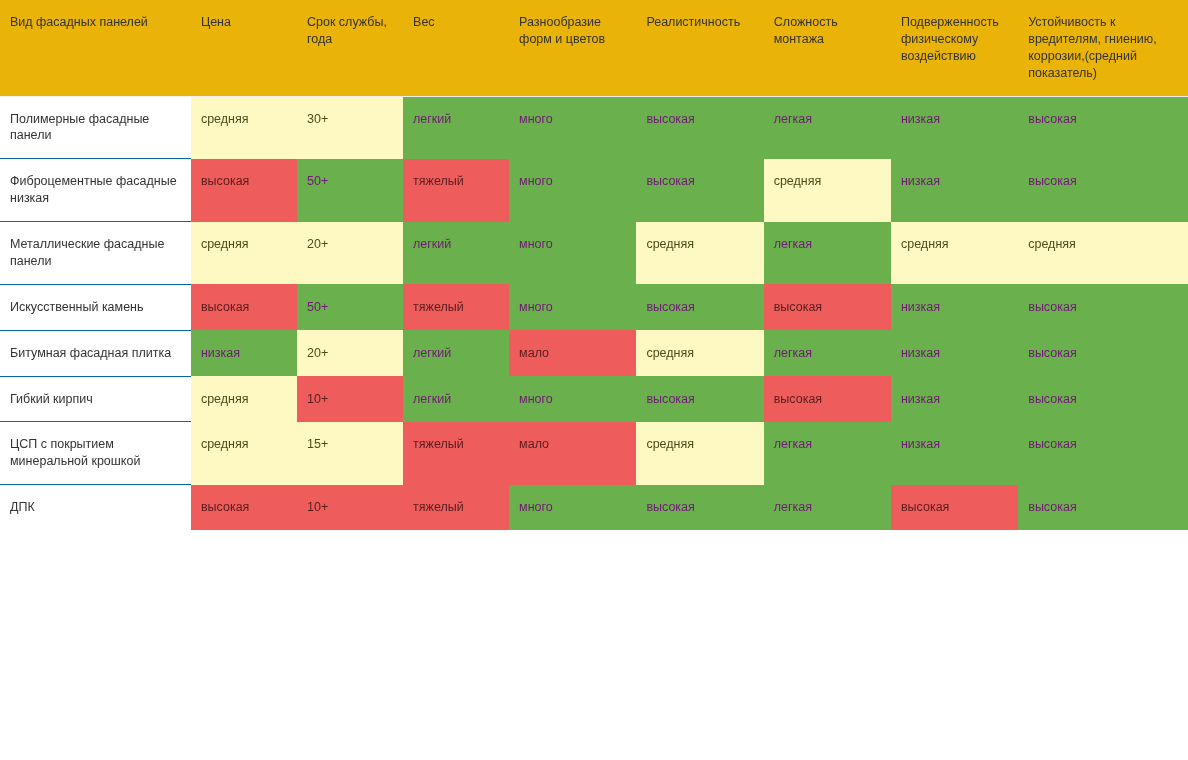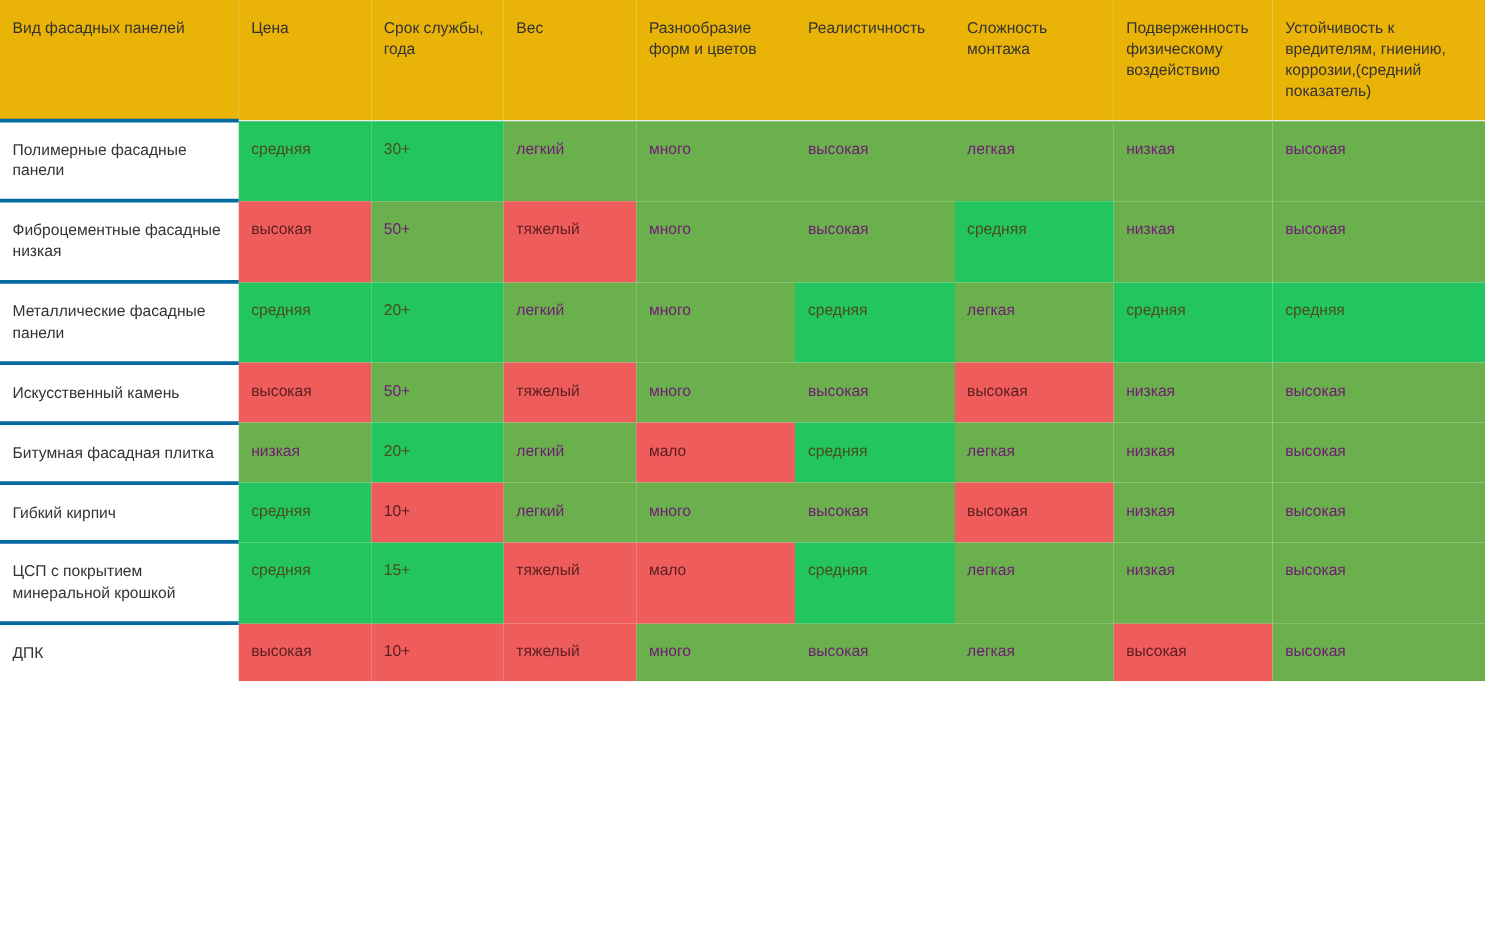--- a/index.html
+++ b/index.html
@@ -28,30 +28,30 @@
     color: #333;
     font-size: 12.5px;
     line-height: 1.35;
     border-bottom: 1px solid #eee;
   }
   td.rowhead {
     background: #fff;
     color: #333;
     font-size: 12.5px;
     line-height: 1.35;
-    border-top: 3px solid #0369a1;
+    border-top: 1px solid #0369a1;
   }
   td.cell {
     color: #333;
     font-size: 12.5px;
     line-height: 1.35;
     border-top: 1px solid rgba(255,255,255,0);
   }
   td.green  { background: #6ab04c; color: #701a75; }
-  td.yellow { background: #22c55e; color: #4a4d1c; }
+  td.yellow { background: #fef9c3; color: #4a4d1c; }
   td.red    { background: #ee5c5c; color: #5a1e1e; }
 
   col.col-type { width: 180px; }
   col.col-std  { width: 100px; }
   col.col-wide { width: 120px; }
   col.col-last { width: 160px; }
 </style>
 </head>
 <body>
 

